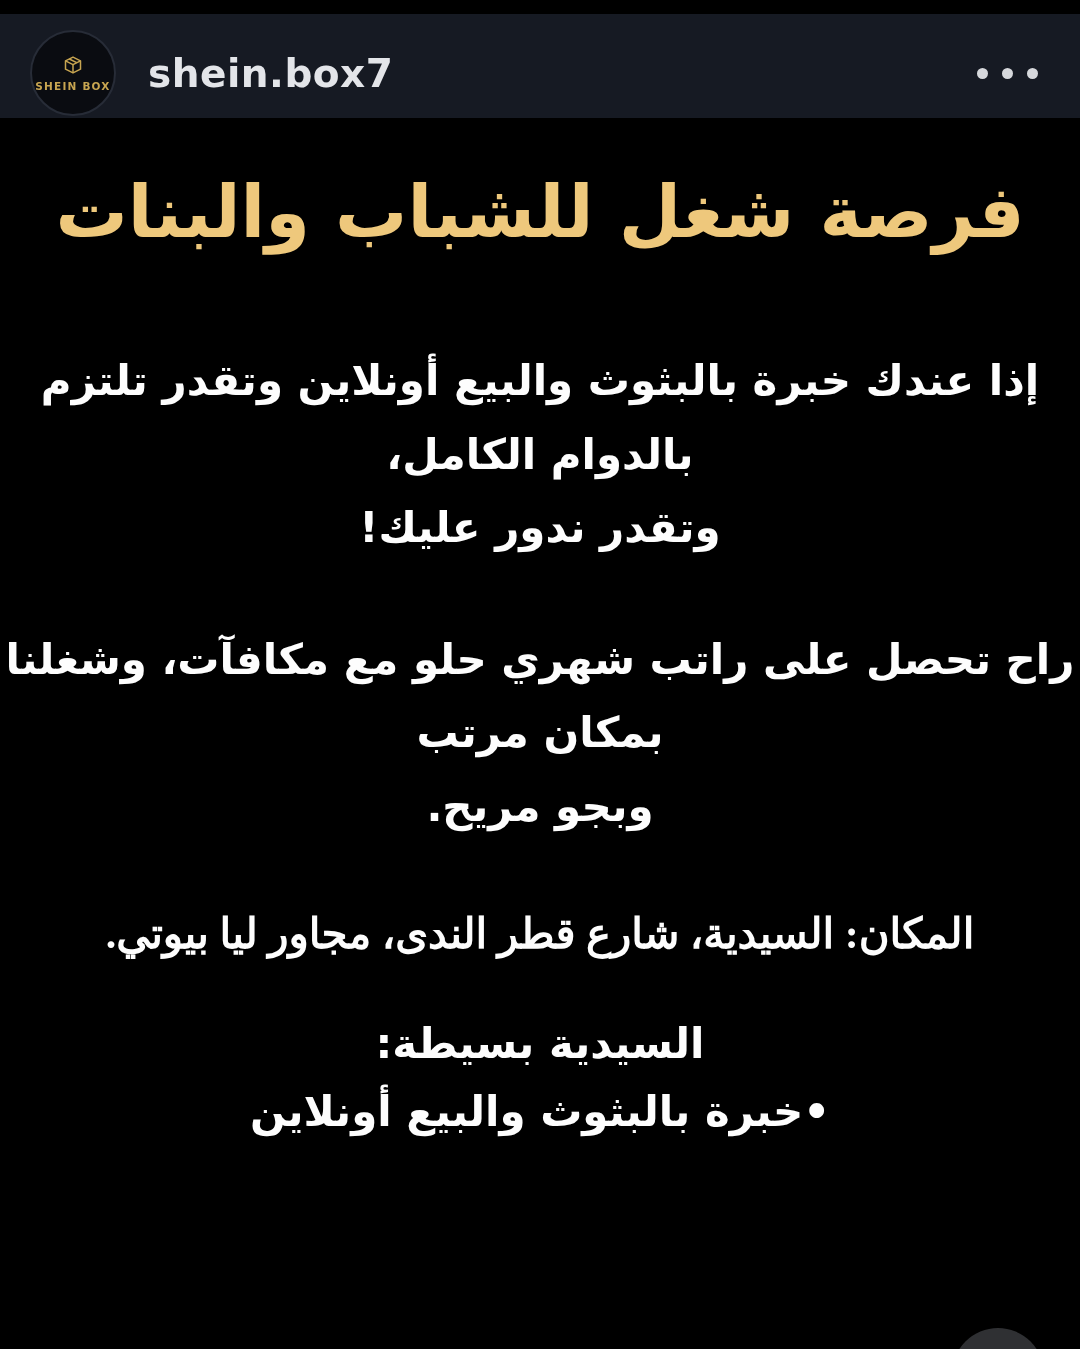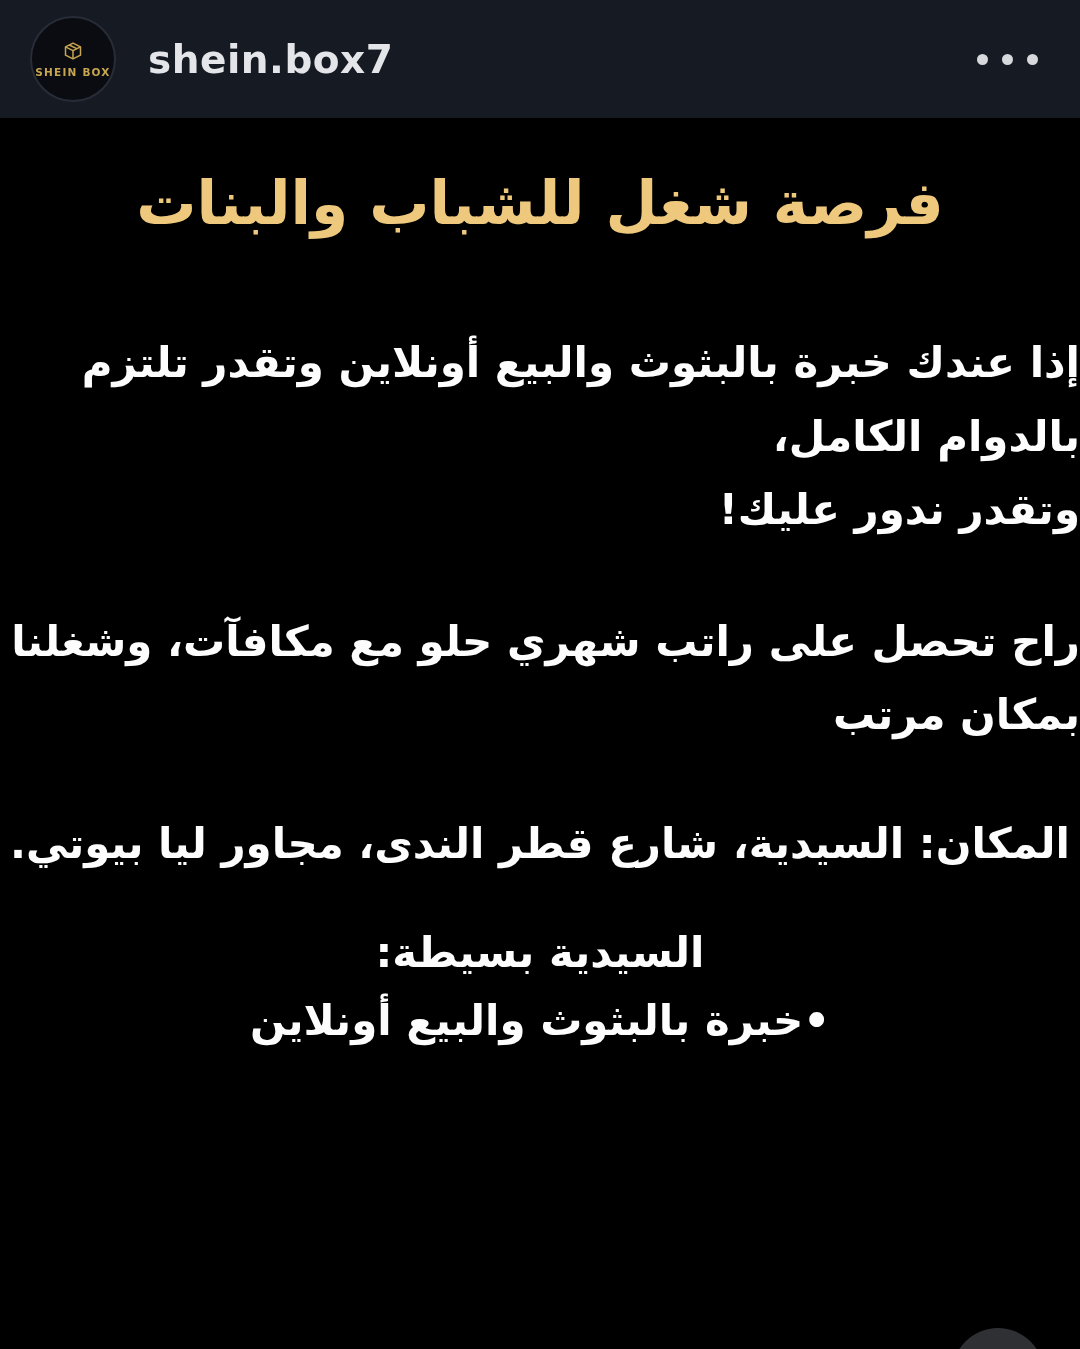--- a/index.html
+++ b/index.html
@@ -7,21 +7,21 @@
   .screen {
     position:relative;
     width:1080px; height:1349px;
     overflow:hidden;
     background:#000;
     font-family:"DejaVu Sans", sans-serif;
   }
 
   
   .header {
-    position:absolute; top:0; left:0; right:0;
+    position:absolute; top:14px; left:0; right:0;
     height:118px;
     background:#161a23;
     display:flex; align-items:center;
     padding:0 38px 0 30px;
   }
   .avatar {
     width:86px; height:86px;
     border-radius:50%;
     background:#0a0c11;
     border:2px solid #272c37;
@@ -62,44 +62,44 @@
   .post-image {
     position:absolute; top:118px; left:0; right:0; bottom:0;
     background:#000;
     direction:rtl;
     text-align:center;
     color:#fdfdfd;
     overflow:hidden;
   }
   .title {
     margin-top:40px;
-    font-size:60px;
+    font-size:72px;
     font-weight:700;
     line-height:1.5;
     color:#eec87c;
   }
   .subtitle {
     margin-top:16px;
     font-size:38px;
     font-weight:700;
     line-height:1.5;
   }
   .para {
     font-size:42px;
     font-weight:700;
     line-height:1.75;
-    text-align:right;
   }
   .para.intro    { margin-top:78px; }
   .para.benefits { margin-top:58px; }
   .location {
     margin-top:56px;
     font-size:42px;
     font-weight:700;
     line-height:1.7;
+    font-family:Liberation Serif, serif;
   }
   .conditions {
     margin-top:40px;
     font-size:42px;
     font-weight:700;
     line-height:1.62;
   }
   .corner-overlay {
     position:absolute;
     left:952px; top:1328px;
@@ -136,20 +136,21 @@
   <div class="post-image">
     <div class="title">فرصة شغل للشباب والبنات</div>
 
     <div class="para intro">
       <div>إذا عندك خبرة بالبثوث والبيع أونلاين وتقدر تلتزم بالدوام الكامل،</div>
       <div>وتقدر ندور عليك!</div>
     </div>
 
     <div class="para benefits">
       <div>راح تحصل على راتب شهري حلو مع مكافآت، وشغلنا بمكان مرتب</div>
+      <div>وبجو مريح.</div>
     </div>
 
     <div class="location">المكان: السيدية، شارع قطر الندى، مجاور ليا بيوتي.</div>
 
     <div class="conditions">
       <div>السيدية بسيطة:</div>
       <div>•خبرة بالبثوث والبيع أونلاين</div>
 
     </div>
 

